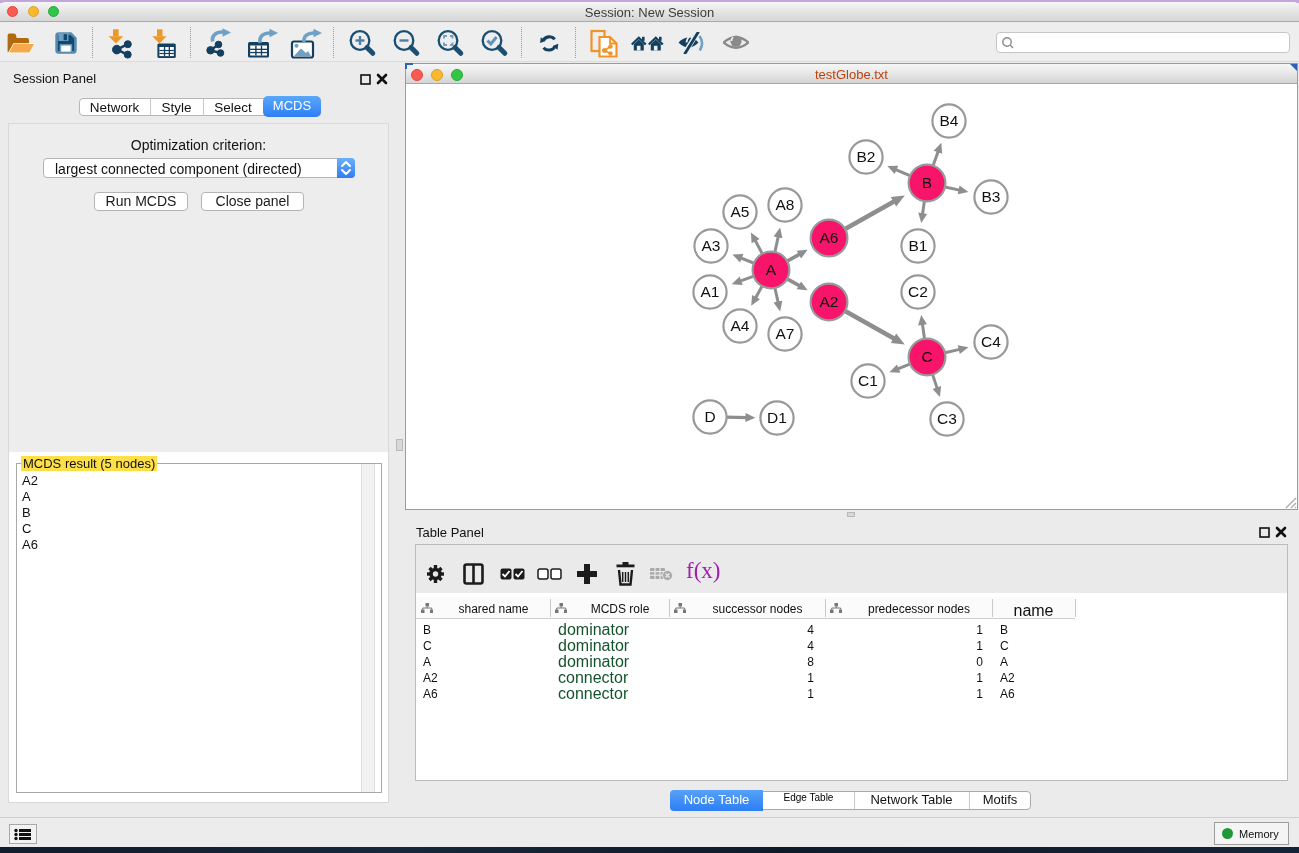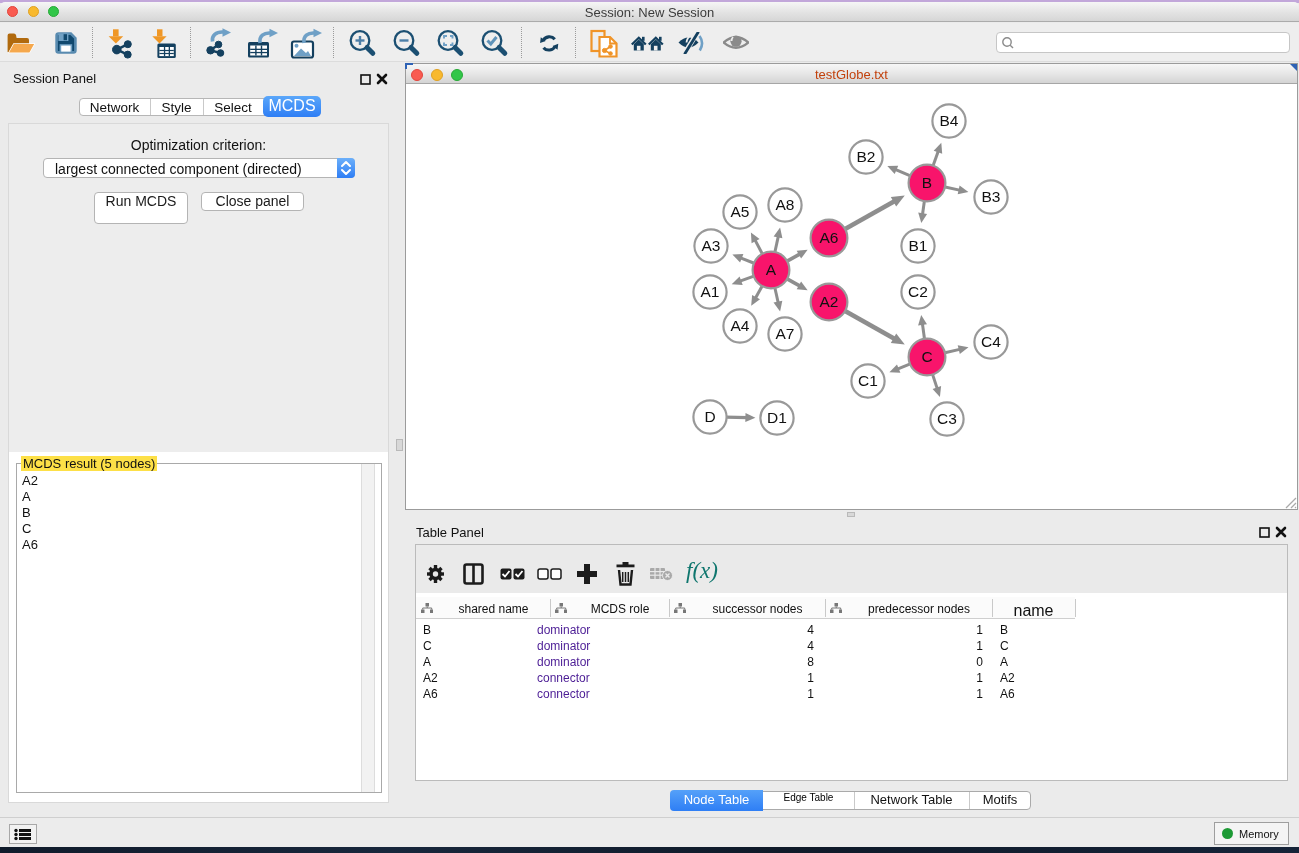--- a/index.html
+++ b/index.html
@@ -167,35 +167,35 @@
   </svg>
 <svg class="abs" style="left:376px;top:73px" width="12" height="12">
     <path d="M2 2 L10 10 M10 2 L2 10" stroke="#111" stroke-width="2.6" stroke-linecap="round"></path>
   </svg>
 <div class="abs" style="left:79px;top:98px;width:242px;height:18px;background:#fff;border:1px solid #b6b6b6;border-radius:4px"></div>
 <div class="abs" style="left:150px;top:99px;height:16px;border-left:1px solid #c9c9c9"></div>
 <div class="abs" style="left:203px;top:99px;height:16px;border-left:1px solid #c9c9c9"></div>
 <div class="abs" style="left:79px;top:100px;width:71px;text-align:center;font-size:13.5px;color:#111">Network</div>
 <div class="abs" style="left:150px;top:100px;width:53px;text-align:center;font-size:13.5px;color:#111">Style</div>
 <div class="abs" style="left:203px;top:100px;width:60px;text-align:center;font-size:13.5px;color:#111">Select</div>
-<div class="abs" style="left:263px;top:96px;width:58px;height:21px;background:linear-gradient(#5ba7fa,#2e7ef5);border-radius:5px;text-align:center;font-size:16px;line-height:20px;color:#fff">MCDS</div>
+<div class="abs" style="left:263px;top:96px;width:58px;height:21px;background:linear-gradient(#5ba7fa,#2e7ef5);border-radius:5px;text-align:center;font-size:13px;line-height:20px;color:#fff">MCDS</div>
 
 <div class="abs" style="left:8px;top:123px;width:381px;height:680px;border:1px solid #d9d9d9;background:#ededed"></div>
 <div class="abs" style="left:9px;top:452px;width:379px;height:350px;background:#fff"></div>
 <div class="abs" style="left:0;top:137px;width:397px;text-align:center;font-size:14px;color:#111">Optimization criterion:</div>
 
 <div class="abs" style="left:43px;top:158px;width:312px;height:20px;background:#fff;border:1px solid #b4b4b4;border-radius:4px"></div>
 <div class="abs" style="left:55px;top:161px;font-size:14px;color:#111">largest connected component (directed)</div>
 <div class="abs" style="left:337px;top:158px;width:18px;height:20px;background:linear-gradient(#6cb0fa,#2e7ef5);border-radius:0 4px 4px 0"></div>
 <svg class="abs" style="left:339px;top:160px" width="14" height="16">
     <path d="M3 6 L7 2 L11 6" fill="none" stroke="#fff" stroke-width="2" stroke-linecap="round" stroke-linejoin="round"></path>
     <path d="M3 10 L7 14 L11 10" fill="none" stroke="#fff" stroke-width="2" stroke-linecap="round" stroke-linejoin="round"></path>
   </svg>
 
-<div class="abs" style="left:94px;top:192px;width:94px;height:32px;background:#fff;border:1px solid #b4b4b4;border-radius:4px;text-align:center;font-size:14px;line-height:17px">Run MCDS</div>
+<div class="abs" style="left:94px;top:192px;width:94px;height:19px;background:#fff;border:1px solid #b4b4b4;border-radius:4px;text-align:center;font-size:14px;line-height:17px">Run MCDS</div>
 <div class="abs" style="left:201px;top:192px;width:103px;height:19px;background:#fff;border:1px solid #b4b4b4;border-radius:4px;text-align:center;font-size:14px;line-height:17px">Close panel</div>
 
 <div class="abs" style="left:16px;top:463px;width:366px;height:330px;border:1px solid #a9a9a9"></div>
 <div class="abs" style="left:361px;top:464px;width:14px;height:328px;background:#f2f2f2;border-left:1px solid #ddd;border-right:1px solid #ddd"></div>
 <div class="abs" style="left:21px;top:456px;background:#fde047;padding:0 2px;font-size:13px;color:#111">MCDS result (5 nodes)</div>
 <div class="abs" style="left:22px;top:473px;font-size:13px;line-height:16px;color:#111">A2<br>A<br>B<br>C<br>A6</div>
 
 <div class="abs" style="left:396px;top:439px;width:7px;height:12px;background:#d8d8d8;border:1px solid #b9b9b9"></div>
 
 <div class="abs" style="left:405px;top:63px;width:893px;height:447px;background:#fff;border:1px solid #9b9b9b"></div>
@@ -345,21 +345,21 @@
     <rect x="0" y="1" width="15" height="11" rx="1" fill="#a9a9a9"></rect>
     <g stroke="#eaeaea" stroke-width="1.2">
       <line x1="0" y1="4.6" x2="15" y2="4.6"></line>
       <line x1="0" y1="8.2" x2="15" y2="8.2"></line>
       <line x1="5" y1="1" x2="5" y2="12"></line>
       <line x1="10" y1="1" x2="10" y2="12"></line>
     </g>
     <circle cx="17.5" cy="8.5" r="5" fill="#a9a9a9" stroke="#eaeaea" stroke-width="1"></circle>
     <path d="M15.5 6.5 L19.5 10.5 M19.5 6.5 L15.5 10.5" stroke="#eaeaea" stroke-width="1.4"></path>
   </svg>
-<div class="abs" style="left:686px;top:558px;font-family:'Liberation Serif',serif;font-style:italic;font-size:23px;color:#0f766e">f(x)</div>
+<div class="abs" style="left:686px;top:558px;font-family:'Liberation Serif',serif;font-size:23px;color:#a21caf">f(x)</div>
 <div class="abs" style="left:416px;top:597px;width:659px;height:22px;background:#fbfbfb;border-bottom:1px solid #cfcfcf"></div>
 <div class="abs" style="left:550px;top:599px;height:18px;border-left:1px solid #c9c9c9"></div>
 <div class="abs" style="left:669px;top:599px;height:18px;border-left:1px solid #c9c9c9"></div>
 <div class="abs" style="left:825px;top:599px;height:18px;border-left:1px solid #c9c9c9"></div>
 <div class="abs" style="left:992px;top:599px;height:18px;border-left:1px solid #c9c9c9"></div>
 <div class="abs" style="left:1075px;top:599px;height:18px;border-left:1px solid #c9c9c9"></div>
 <svg class="abs" style="left:421px;top:603px" width="12" height="10">
     <g fill="#777">
       <rect x="4.5" y="0" width="3.5" height="3.5"></rect>
       <rect x="0" y="6.5" width="3.5" height="3.5"></rect>
@@ -390,21 +390,21 @@
       <rect x="9" y="6.5" width="3.5" height="3.5"></rect>
     </g>
     <path d="M6.2 3.5 V5 M1.7 6.5 V5 H10.7 V6.5" fill="none" stroke="#777" stroke-width="1"></path>
   </svg>
 <div class="abs" style="left:437px;top:602px;width:113px;text-align:center;font-size:12px;color:#111">shared name</div>
 <div class="abs" style="left:571px;top:602px;width:98px;text-align:center;font-size:12px;color:#111">MCDS role</div>
 <div class="abs" style="left:690px;top:602px;width:135px;text-align:center;font-size:12px;color:#111">successor nodes</div>
 <div class="abs" style="left:846px;top:602px;width:146px;text-align:center;font-size:12px;color:#111">predecessor nodes</div>
 <div class="abs" style="left:992px;top:602px;width:83px;text-align:center;font-size:16px;color:#111">name</div>
 <div class="abs" style="left:423px;top:622px;font-size:12px;line-height:16px;color:#111">B<br>C<br>A<br>A2<br>A6</div>
-<div class="abs" style="left:537px;top:622px;font-size:12px;line-height:16px;color:#4c1d95">dominator<br>dominator<br>dominator<br>connector<br>connector</div>
+<div class="abs" style="left:558px;top:622px;font-size:16px;line-height:16px;color:#14532d">dominator<br>dominator<br>dominator<br>connector<br>connector</div>
 <div class="abs" style="left:714px;top:622px;width:100px;text-align:right;font-size:12px;line-height:16px;color:#111">4<br>4<br>8<br>1<br>1</div>
 <div class="abs" style="left:883px;top:622px;width:100px;text-align:right;font-size:12px;line-height:16px;color:#111">1<br>1<br>0<br>1<br>1</div>
 <div class="abs" style="left:1000px;top:622px;font-size:12px;line-height:16px;color:#111">B<br>C<br>A<br>A2<br>A6</div>
 <div class="abs" style="left:671px;top:791px;width:360px;height:19px;background:#fff;border:1px solid #aaa;border-radius:4px"></div>
 <div class="abs" style="left:670px;top:790px;width:93px;height:21px;background:linear-gradient(#55a1f9,#2e7ef5);border-radius:4px 0 0 4px;text-align:center;font-size:13px;line-height:20px;color:#fff">Node Table</div>
 <div class="abs" style="left:763px;top:792px;width:91px;text-align:center;font-size:10px;color:#000000">Edge Table</div>
 <div class="abs" style="left:854px;top:792px;height:17px;border-left:1px solid #c9c9c9"></div>
 <div class="abs" style="left:854px;top:792px;width:115px;text-align:center;font-size:13px;color:#111">Network Table</div>
 <div class="abs" style="left:969px;top:792px;height:17px;border-left:1px solid #c9c9c9"></div>
 <div class="abs" style="left:969px;top:792px;width:62px;text-align:center;font-size:13px;color:#111">Motifs</div>

